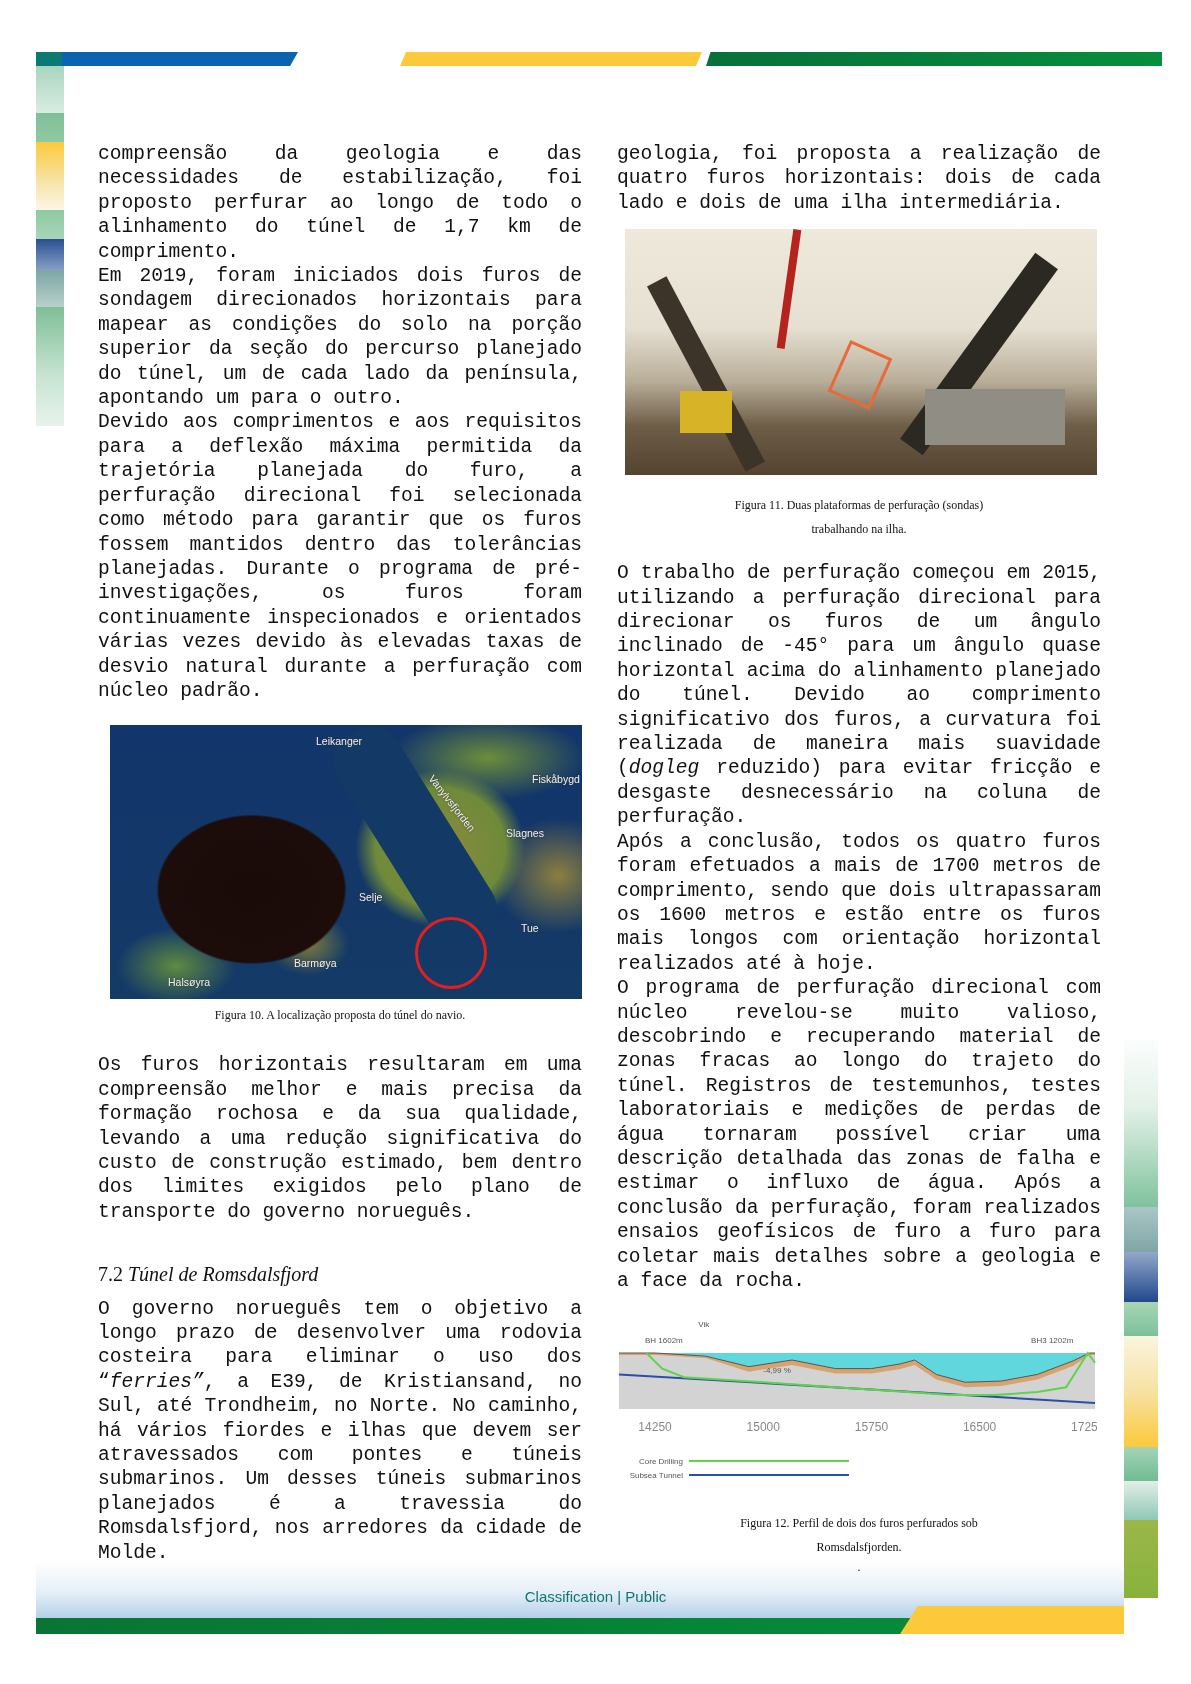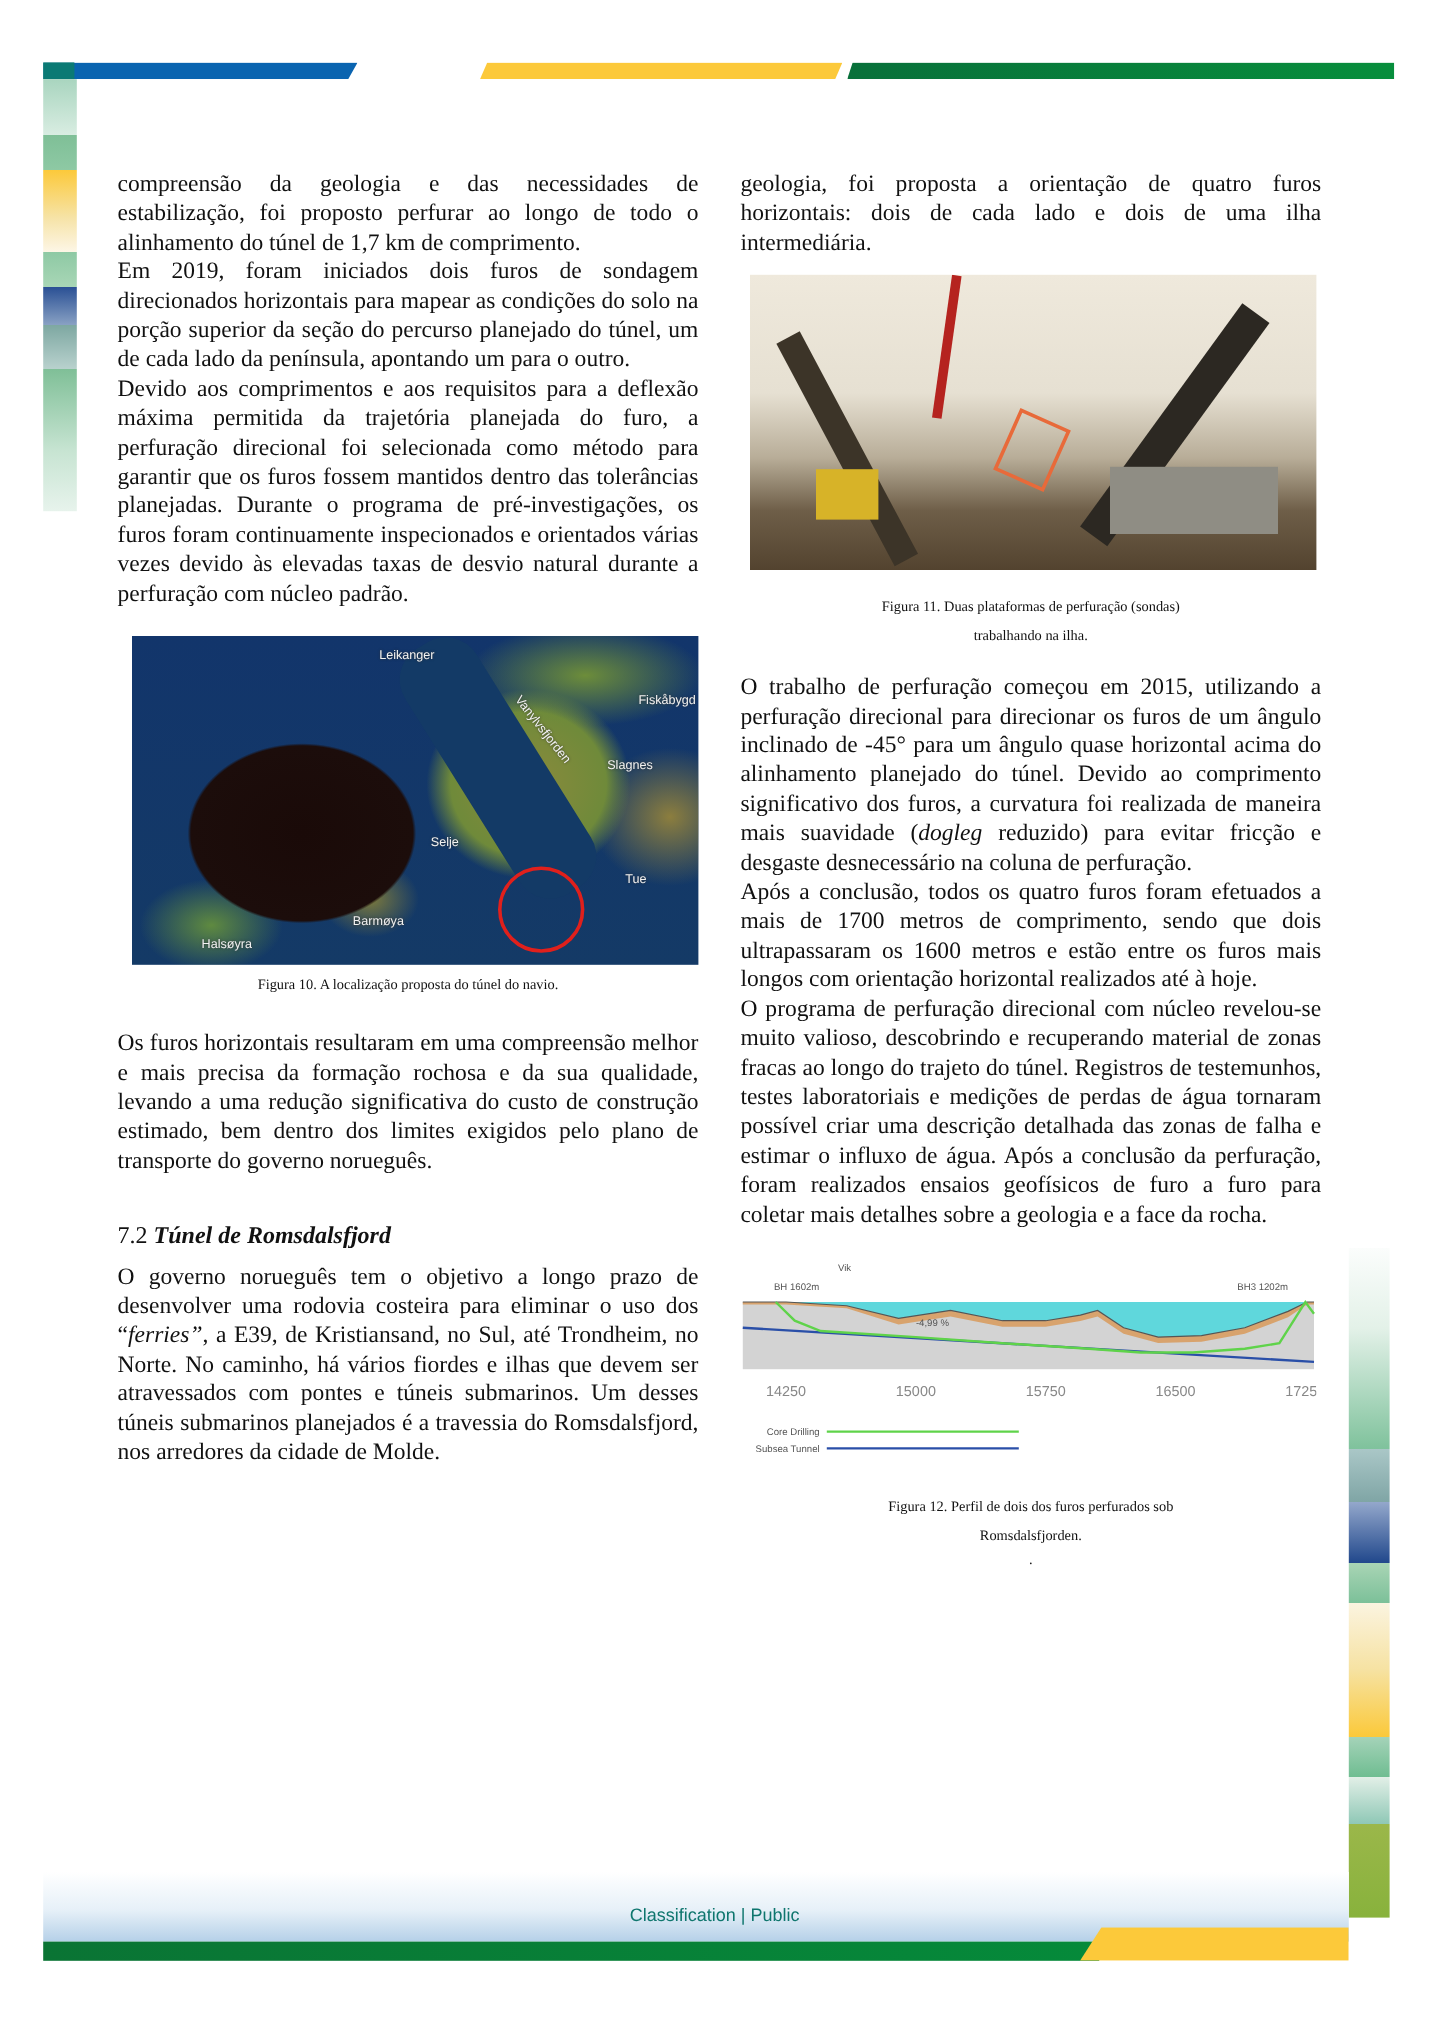--- a/index.html
+++ b/index.html
@@ -42,25 +42,25 @@
     background: linear-gradient(180deg, #ffffff 0%, #e6f0f8 55%, #b5d0e8 100%); }
   .bottom-green { position: absolute; left: 36px; top: 1618px; width: 880px; height: 16px;
     background: linear-gradient(90deg, #0a7434, #058a3a); }
   .bottom-yellow { position: absolute; left: 900px; top: 1606px; width: 224px; height: 28px;
     background: #fcc93a; clip-path: polygon(8% 0, 100% 0, 100% 100%, 0 100%); }
 
   
   .col { position: absolute; font-size: 19.6px; line-height: 24.4px; }
   .col-left  { left: 98px;  top: 142px; width: 484px; }
   .col-right { left: 617px; top: 142px; width: 484px; }
-  .p { margin: 0; text-align: justify; hyphens: none; }
+  .p { margin: 0; text-align: justify; hyphens: none; font-family: Liberation Mono, monospace; }
   .caption { font-size: 12px; line-height: 24px; text-align: center; margin: 0; }
   .heading { font-size: 20px; margin: 38px 0 10px 0; }
   .heading .num { }
-  .heading .title { font-style: italic; font-weight: bold; }
+  .heading .title { font-style: italic; }
   em { font-style: italic; }
 
   
   .fig-map { position: relative; width: 472px; height: 274px; margin: 22px 0 4px 12px;
     background:
       radial-gradient(ellipse 28% 38% at 30% 60%, #1a0a08 0%, #1c0d0b 70%, transparent 72%),
       radial-gradient(ellipse 30% 22% at 80% 12%, #6d8d3a 0%, transparent 70%),
       radial-gradient(ellipse 25% 40% at 70% 45%, #8a8a3c 0%, #6f8a3a 55%, transparent 72%),
       radial-gradient(ellipse 20% 30% at 95% 55%, #8c7e3e 0%, transparent 70%),
       radial-gradient(ellipse 12% 16% at 42% 80%, #7d7a3c 0%, transparent 72%),
@@ -131,21 +131,21 @@
 
   <div class="heading">
     <span class="num">7.2</span>
     <span class="title">Túnel de Romsdalsfjord</span>
   </div>
 
   <p class="p"><span>O governo norueguês tem o objetivo a longo prazo de desenvolver uma rodovia costeira para eliminar o uso dos “</span><em>ferries”</em><span>, a E39, de Kristiansand, no Sul, até Trondheim, no Norte. No caminho, há vários fiordes e ilhas que devem ser atravessados com pontes e túneis submarinos. Um desses túneis submarinos planejados é a travessia do Romsdalsfjord, nos arredores da cidade de Molde.</span></p>
 </div>
 
 <div class="col col-right">
-  <p class="p">geologia, foi proposta a orientação de quatro furos horizontais: dois de cada lado e dois de uma ilha intermediária.</p>
+  <p class="p">geologia, foi proposta a realização de quatro furos horizontais: dois de cada lado e dois de uma ilha intermediária.</p>
 
   <div class="fig-photo">
     <div class="photo-crane"></div>
     <div class="photo-rig-left"></div>
     <div class="photo-rig-right"></div>
     <div class="photo-yellow"></div>
     <div class="photo-orange"></div>
     <div class="photo-tanks"></div>
   </div>
   <p class="caption">Figura 11. Duas plataformas de perfuração (sondas)</p>

